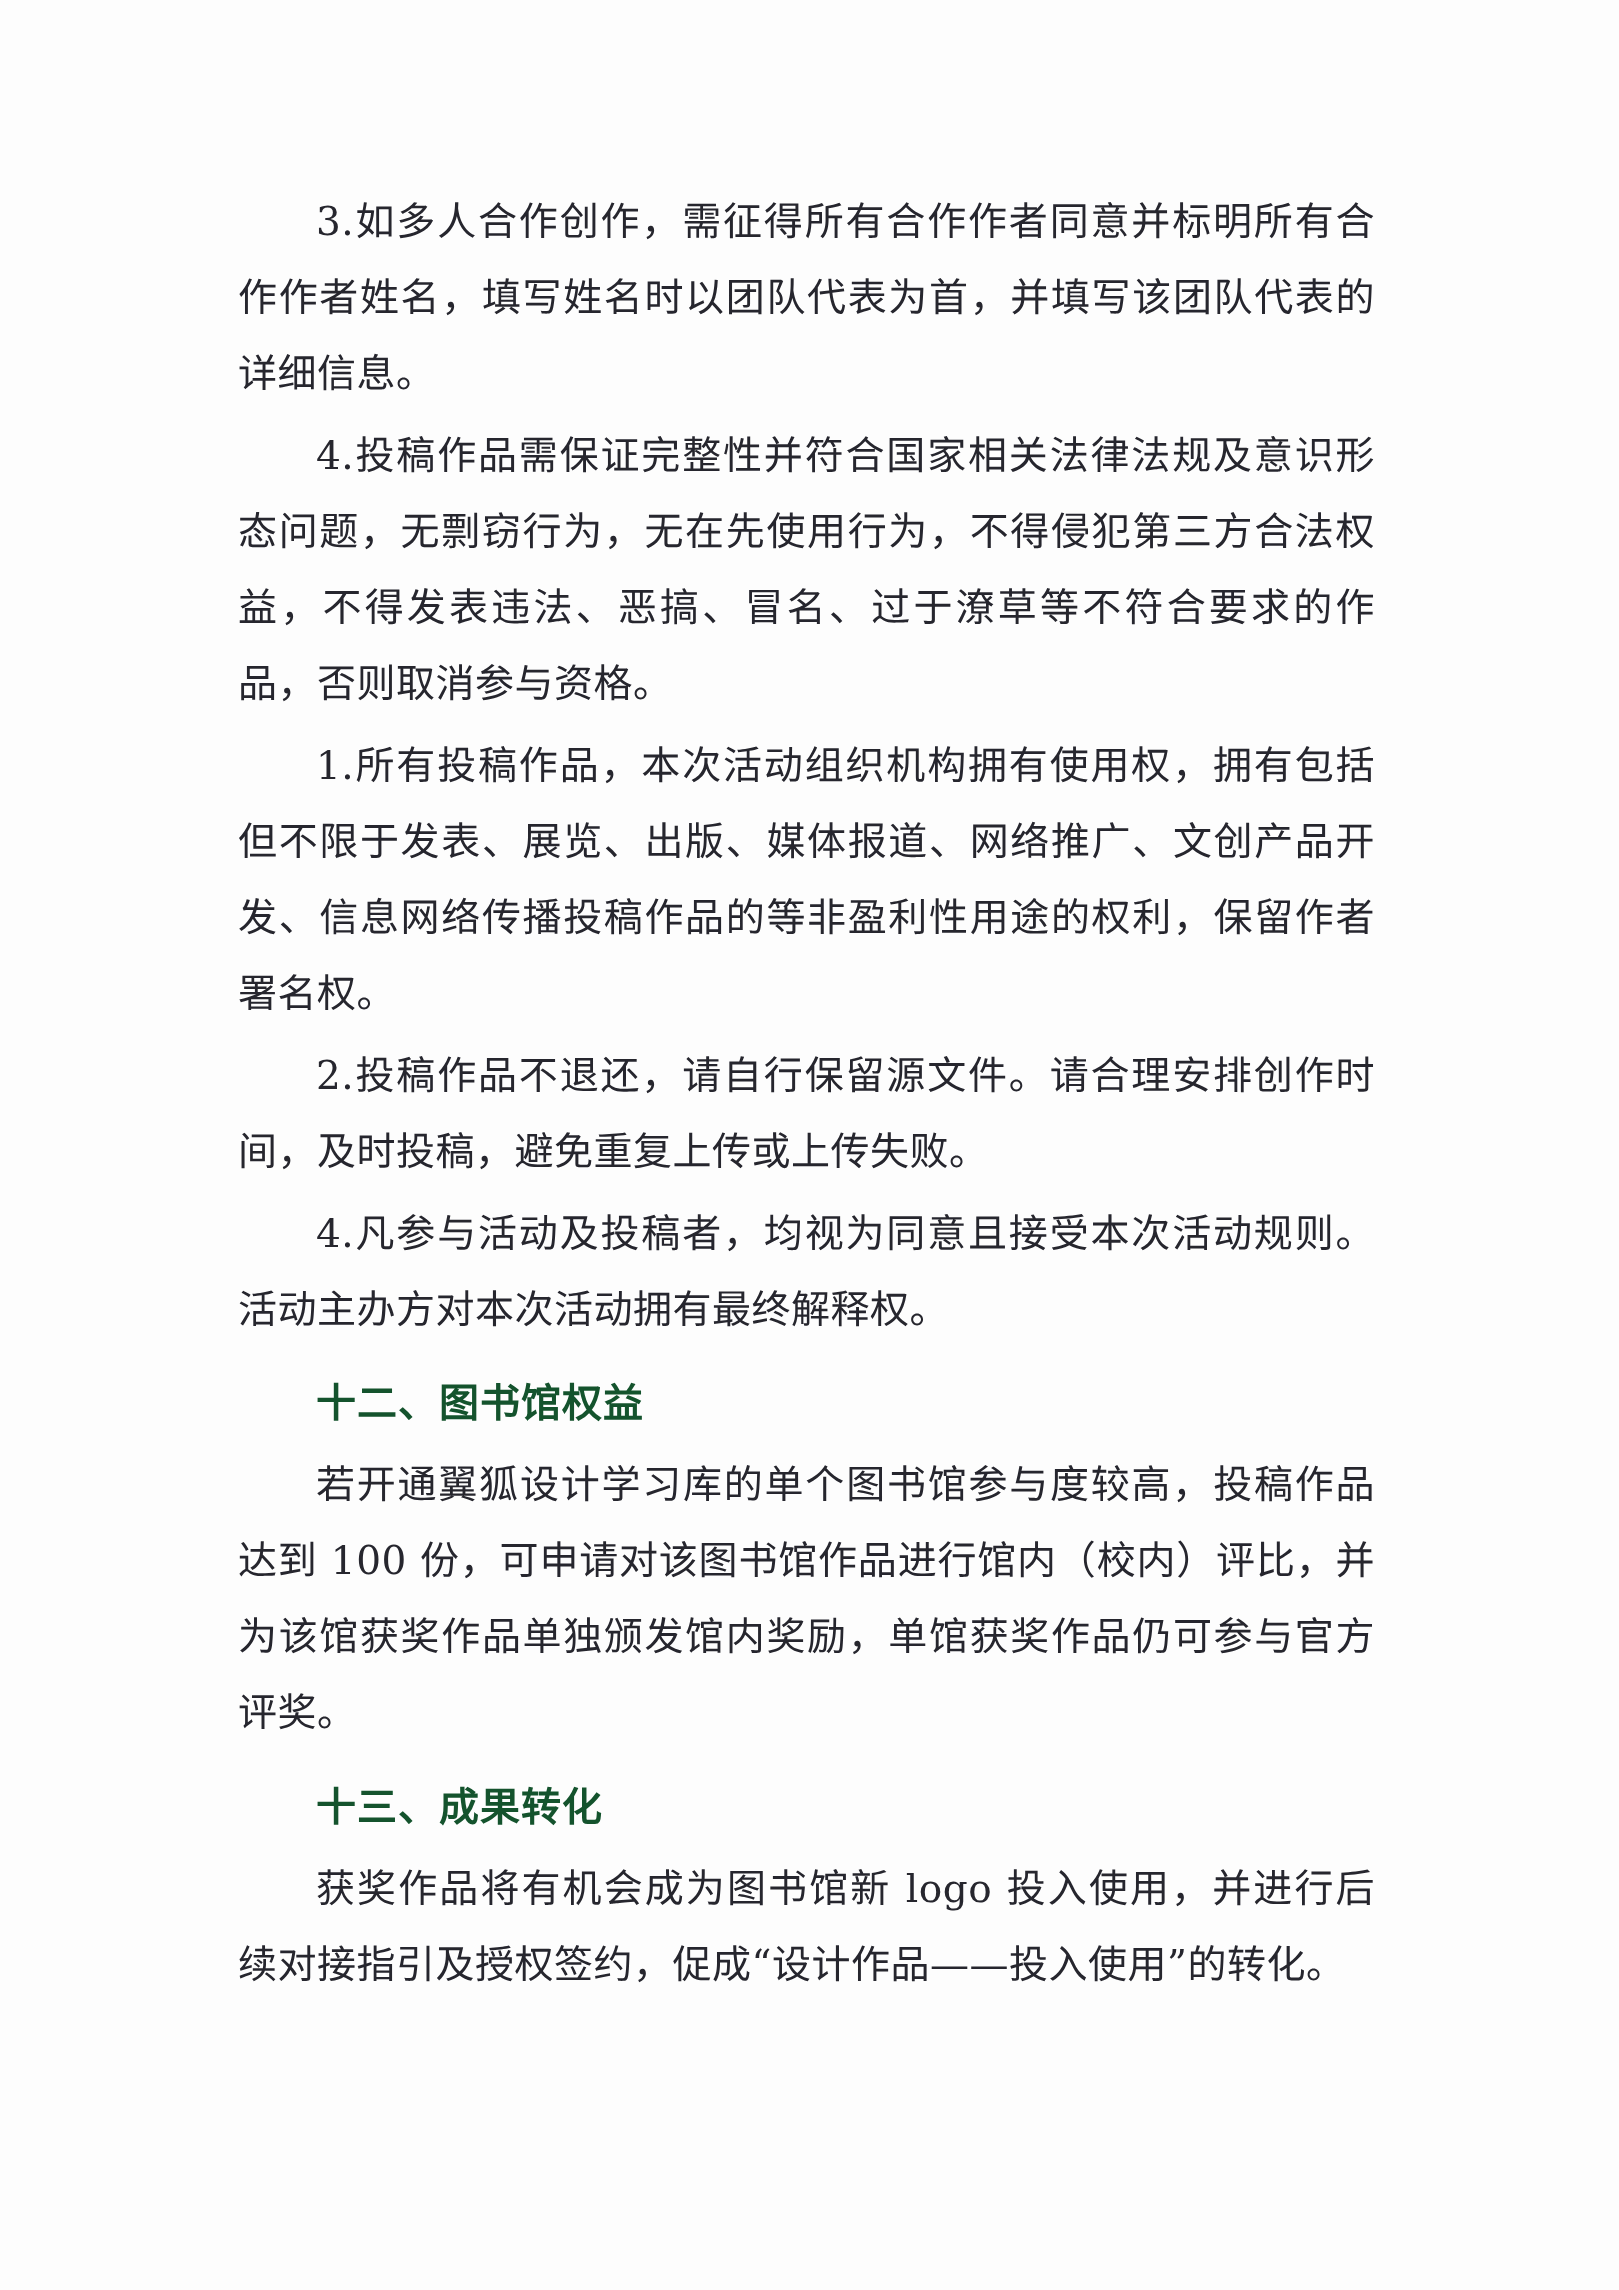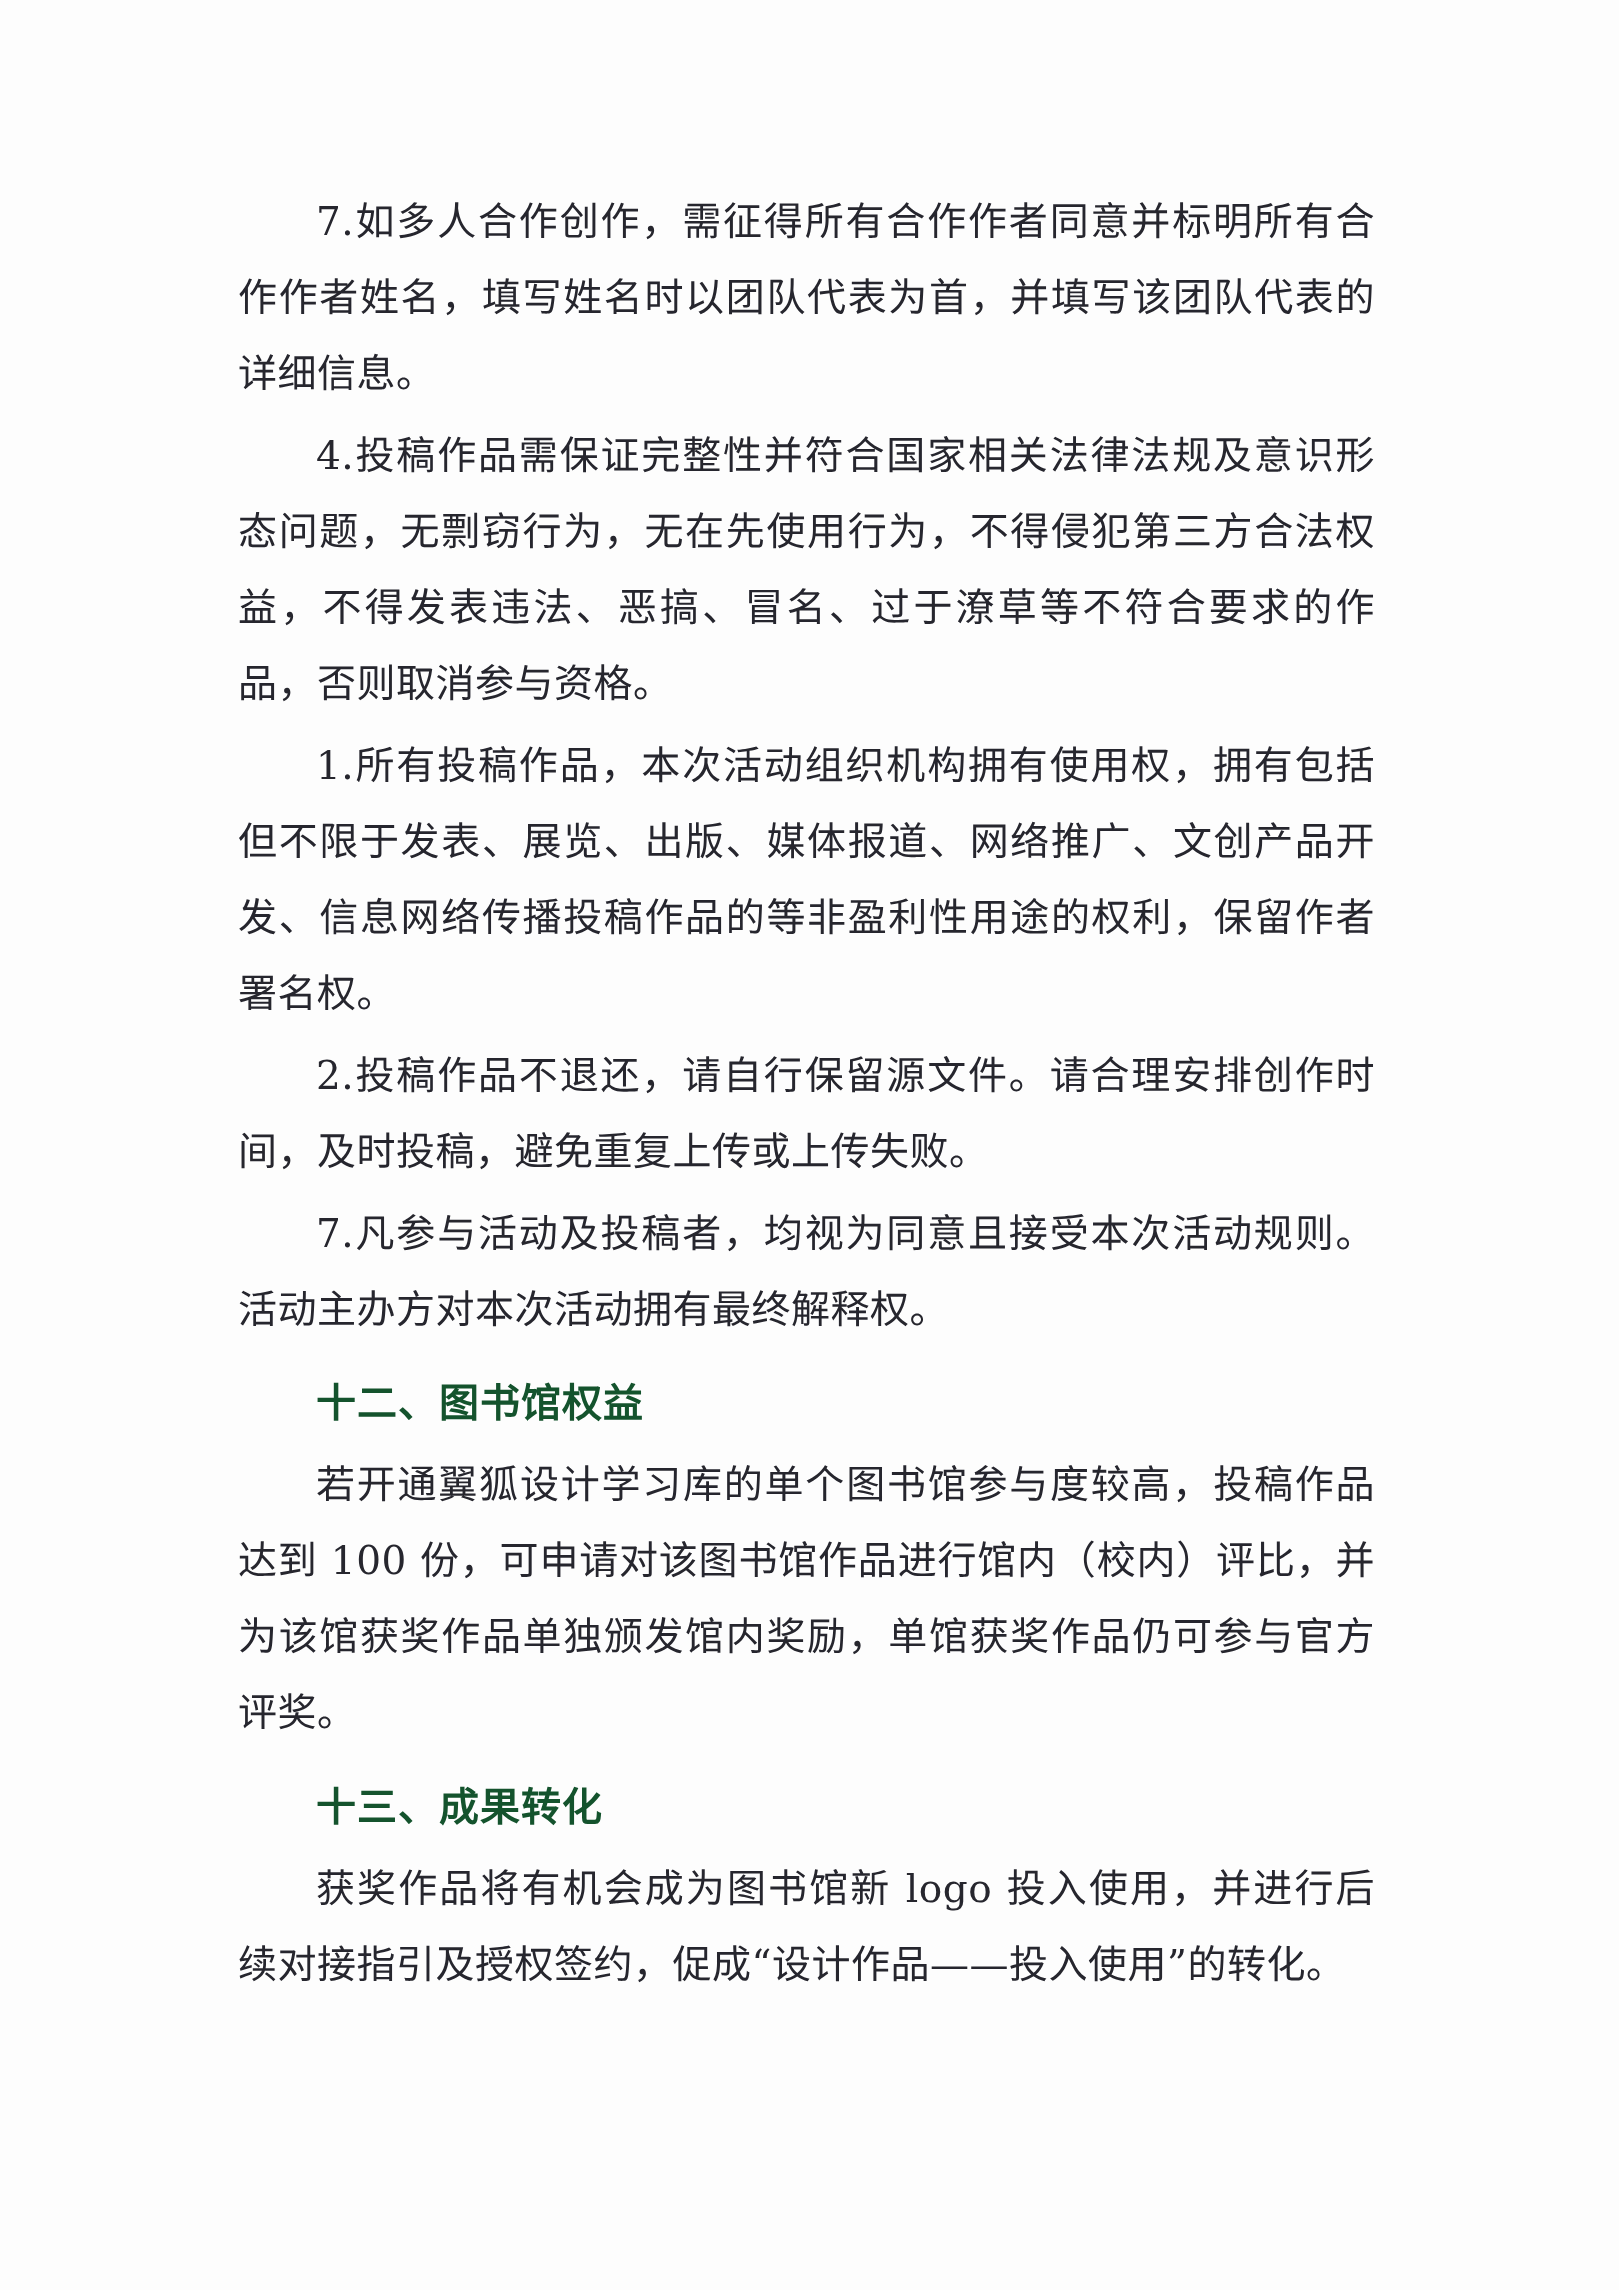--- a/index.html
+++ b/index.html
@@ -50,29 +50,29 @@
     color: #14532d;
     letter-spacing: 1px;
   }
 </style>
 </head>
 <body>
 
 <div class="page">
   <div class="content">
 
-    <p class="para">7.如多人合作创作，需征得所有合作作者同意并标明所有合作作者姓名，填写姓名时以团队代表为首，并填写该团队代表的详细信息。</p>
+    <p class="para">3.如多人合作创作，需征得所有合作作者同意并标明所有合作作者姓名，填写姓名时以团队代表为首，并填写该团队代表的详细信息。</p>
 
     <p class="para">4.投稿作品需保证完整性并符合国家相关法律法规及意识形态问题，无剽窃行为，无在先使用行为，不得侵犯第三方合法权益，不得发表违法、恶搞、冒名、过于潦草等不符合要求的作品，否则取消参与资格。</p>
 
     <p class="para">1.所有投稿作品，本次活动组织机构拥有使用权，拥有包括但不限于发表、展览、出版、媒体报道、网络推广、文创产品开发、信息网络传播投稿作品的等非盈利性用途的权利，保留作者署名权。</p>
 
     <p class="para">2.投稿作品不退还，请自行保留源文件。请合理安排创作时间，及时投稿，避免重复上传或上传失败。</p>
 
-    <p class="para">7.凡参与活动及投稿者，均视为同意且接受本次活动规则。活动主办方对本次活动拥有最终解释权。</p>
+    <p class="para">4.凡参与活动及投稿者，均视为同意且接受本次活动规则。活动主办方对本次活动拥有最终解释权。</p>
 
     <h2 class="heading">十二、图书馆权益</h2>
 
     <p class="para">若开通翼狐设计学习库的单个图书馆参与度较高，投稿作品达到 100 份，可申请对该图书馆作品进行馆内（校内）评比，并为该馆获奖作品单独颁发馆内奖励，单馆获奖作品仍可参与官方评奖。</p>
 
     <h2 class="heading">十三、成果转化</h2>
 
     <p class="para">获奖作品将有机会成为图书馆新 logo 投入使用，并进行后续对接指引及授权签约，促成“设计作品——投入使用”的转化。</p>
 
   </div>

